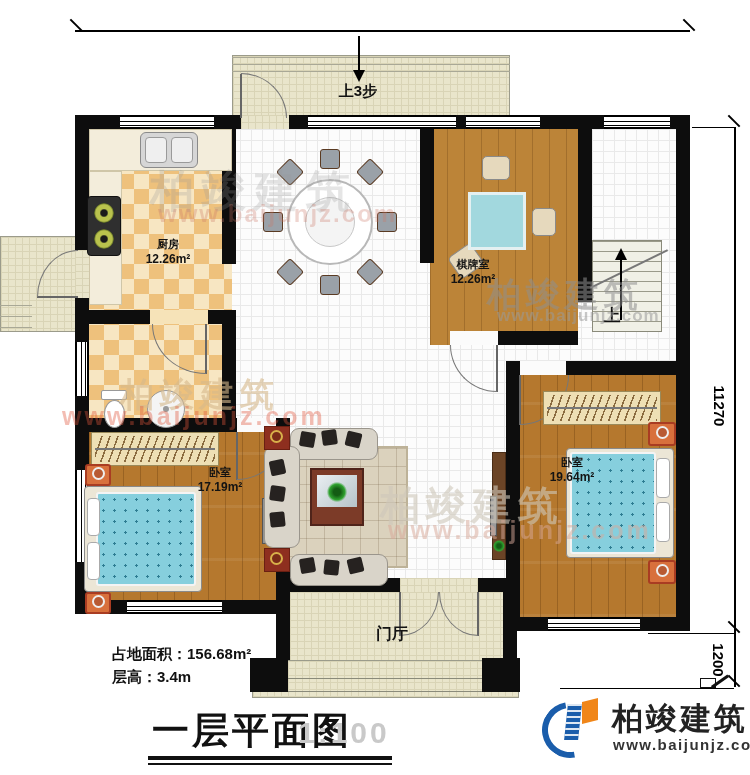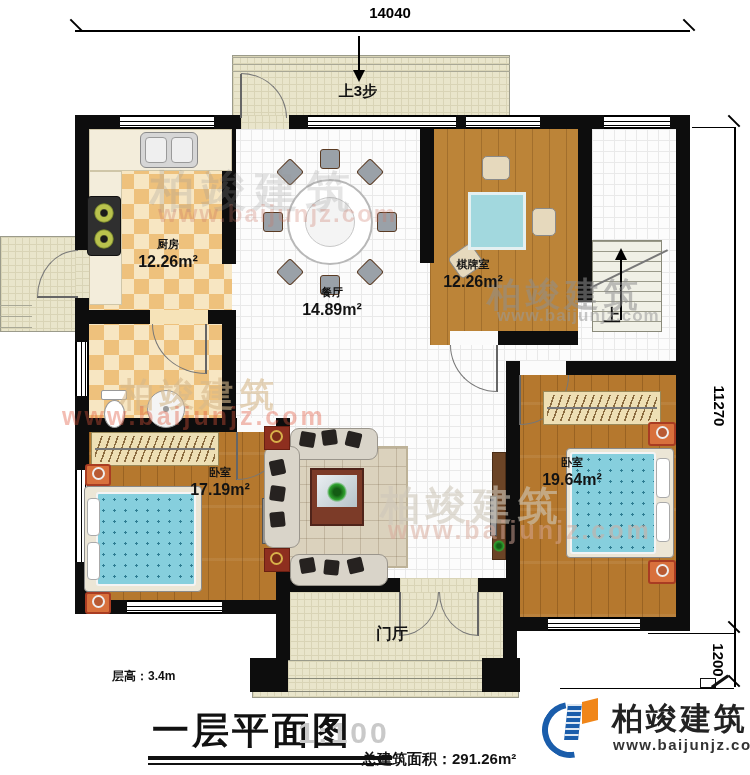--- a/index.html
+++ b/index.html
@@ -16,21 +16,21 @@
   .win-h{background:#fff;border-top:2px solid #000;border-bottom:2px solid #000;background-image:linear-gradient(#000,#000),linear-gradient(#000,#000);background-size:100% 1px;background-position:0 4px,0 8px;background-repeat:no-repeat}
   .win-v{background:#fff;border-left:2px solid #000;border-right:2px solid #000;background-image:linear-gradient(#000,#000),linear-gradient(#000,#000);background-size:1px 100%;background-position:4px 0,8px 0;background-repeat:no-repeat}
   .arc{border:0 solid #777;background:transparent}
   .arc-tr{border-top-width:1.5px;border-right-width:1.5px;border-top-right-radius:100% 100%}
   .arc-tl{border-top-width:1.5px;border-left-width:1.5px;border-top-left-radius:100% 100%}
   .arc-bl{border-bottom-width:1.5px;border-left-width:1.5px;border-bottom-left-radius:100% 100%}
   .arc-br{border-bottom-width:1.5px;border-right-width:1.5px;border-bottom-right-radius:100% 100%}
   .leaf{background:#666}
   .lbl{text-align:center;font-weight:bold;color:#131313;line-height:1.25}
   .nm{font-size:11px;display:block}
-  .ar{font-size:16px;display:block}
+  .ar{font-size:12px;display:block}
   .stairs{background:#f0f0e6;border:1px solid #8a8a7a;background-image:repeating-linear-gradient(180deg,#9a9a8a 0 1px,transparent 1px 10px)}
   .counter{background:#f3eddb;border:1px solid #cfc6a8}
   .ksink{background:#d6d6d6;border:1.5px solid #8a8a8a;border-radius:6px}
   .basin{background:#efefef;border:1px solid #9a9a9a;border-radius:4px}
   .stove{background:#2f2f2f;border:1px solid #111;border-radius:4px}
   .burner{background:radial-gradient(circle,#1a1a1a 22%,#b9c24d 32% 58%,#5d6b24 68%,transparent 72%);border-radius:50%}
   .dchair{background:#9aa1a8;border:1.5px solid #5a3a22;border-radius:3px}
   .chair{background:#e6d9bd;border:1.5px solid #8a8a8a;border-radius:5px}
   .cht{background:#a2d8de;border:3px solid #e4f0f1}
   .wc-tank{background:#fff;border:1.5px solid #999;border-radius:2px}
@@ -55,21 +55,20 @@
   .txt{font-weight:bold;color:#111;white-space:nowrap}
 </style>
 </head>
 <body>
 
 <div class="stage">
 
   <div class="abs" style="left:75px;top:30px;width:615px;height:2px;background:#000"></div>
   <div class="abs tick" style="left:68px;top:24px;width:16px;height:2px"></div>
   <div class="abs tick" style="left:681px;top:24px;width:16px;height:2px"></div>
-  <div class="abs dimlbl" style="left:320px;top:4px;width:140px;height:20px">14040</div>
   <div class="abs" style="left:734px;top:127px;width:2px;height:560px;background:#000"></div>
   <div class="abs tick" style="left:726px;top:120px;width:16px;height:2px"></div>
   <div class="abs tick" style="left:726px;top:626px;width:16px;height:2px"></div>
   <div class="abs tick" style="left:726px;top:680px;width:16px;height:2px"></div>
   <div class="abs" style="left:692px;top:127px;width:42px;height:1px;background:#000"></div>
   <div class="abs" style="left:648px;top:633px;width:86px;height:1px;background:#000"></div>
   <div class="abs" style="left:560px;top:688px;width:174px;height:1px;background:#000"></div>
   <div class="abs dimlbl" style="left:689px;top:397px;width:60px;height:18px;transform:rotate(90deg)">11270</div>
   <div class="abs dimlbl" style="left:697px;top:652px;width:44px;height:16px;transform:rotate(90deg)">1200</div>
 
@@ -250,47 +249,43 @@
   <div class="abs wm" style="left:497px;top:306px;font-size:17px;letter-spacing:1px;color:#9a9a9a;opacity:.55">www.baijunjz.com</div>
   <div class="abs wm" style="left:120px;top:372px;font-size:34px;letter-spacing:6px;color:#d6b98c;opacity:.6">柏竣建筑</div>
   <div class="abs wm" style="left:62px;top:402px;font-size:25px;letter-spacing:3px;color:#e0543a;opacity:.38">www.baijunjz.com</div>
   <div class="abs wm" style="left:380px;top:478px;font-size:40px;letter-spacing:6px;color:#cfc8ba;opacity:.6">柏竣建筑</div>
   <div class="abs wm" style="left:388px;top:516px;font-size:25px;letter-spacing:3px;color:#d8a898;opacity:.5">www.baijunjz.com</div>
 
   <div class="abs lbl" style="left:128px;top:238px;width:80px">
     <span class="nm">厨房</span>
     <span class="ar">12.26m²</span>
   </div>
-  <div class="abs lbl" style="left:296px;top:286px;width:72px">
-    <span class="nm">餐厅</span>
-    <span class="ar">14.89m²</span>
-  </div>
   <div class="abs lbl" style="left:428px;top:258px;width:90px">
     <span class="nm">棋牌室</span>
     <span class="ar">12.26m²</span>
   </div>
   <div class="abs lbl" style="left:172px;top:466px;width:96px">
     <span class="nm">卧室</span>
     <span class="ar">17.19m²</span>
   </div>
   <div class="abs lbl" style="left:524px;top:456px;width:96px">
     <span class="nm">卧室</span>
     <span class="ar">19.64m²</span>
   </div>
   <div class="abs lbl" style="left:360px;top:624px;width:64px">
     <span class="nm" style="font-size:16px">门厅</span>
   </div>
 
-  <div class="abs txt" style="left:112px;top:668px;font-size:12px">层高：3.4m</div>
+  <div class="abs txt" style="left:112px;top:645px;font-size:15px">占地面积：156.68m²</div>
+  <div class="abs txt" style="left:112px;top:668px;font-size:15px">层高：3.4m</div>
 
   <div class="abs txt" style="left:152px;top:706px;font-size:37px;letter-spacing:3px">一层平面图</div>
   <div class="abs" style="left:148px;top:756px;width:244px;height:4px;background:#111"></div>
   <div class="abs" style="left:148px;top:763px;width:244px;height:1.5px;background:#111"></div>
   <div class="abs" style="left:298px;top:716px;font-size:30px;letter-spacing:3px;color:#c9c9c9;font-weight:bold">1:100</div>
-  <div class="abs txt" style="left:362px;top:750px;font-size:15px">总建筑面积：291.26m²</div>
 
   <div class="abs" style="left:542px;top:696px;width:66px;height:66px">
     <div class="abs" style="left:0;top:6px;width:56px;height:56px;border:6px solid transparent;border-left-color:#1a5dab;border-bottom-color:#1a5dab;border-radius:50%;transform:rotate(35deg)"></div>
     <div class="abs" style="left:24px;top:8px;width:14px;height:36px;background:#1a5dab;transform:skewX(-6deg);background-image:repeating-linear-gradient(180deg,rgba(255,255,255,.85) 0 2px,transparent 2px 6px)"></div>
     <div class="abs" style="left:40px;top:4px;width:16px;height:22px;background:#f08619;transform:skewY(-14deg)"></div>
   </div>
   <div class="abs txt" style="left:612px;top:698px;font-size:31px;letter-spacing:3px;color:#222">柏竣建筑</div>
   <div class="abs txt" style="left:613px;top:736px;font-size:15px;letter-spacing:1.5px;color:#333">www.baijunjz.com</div>
   <div class="abs" style="left:700px;top:678px;width:16px;height:10px;border:1.5px solid #111"></div>
   <div class="abs" style="left:710px;top:680px;width:20px;height:3px;background:#111;transform:rotate(-35deg)"></div>

